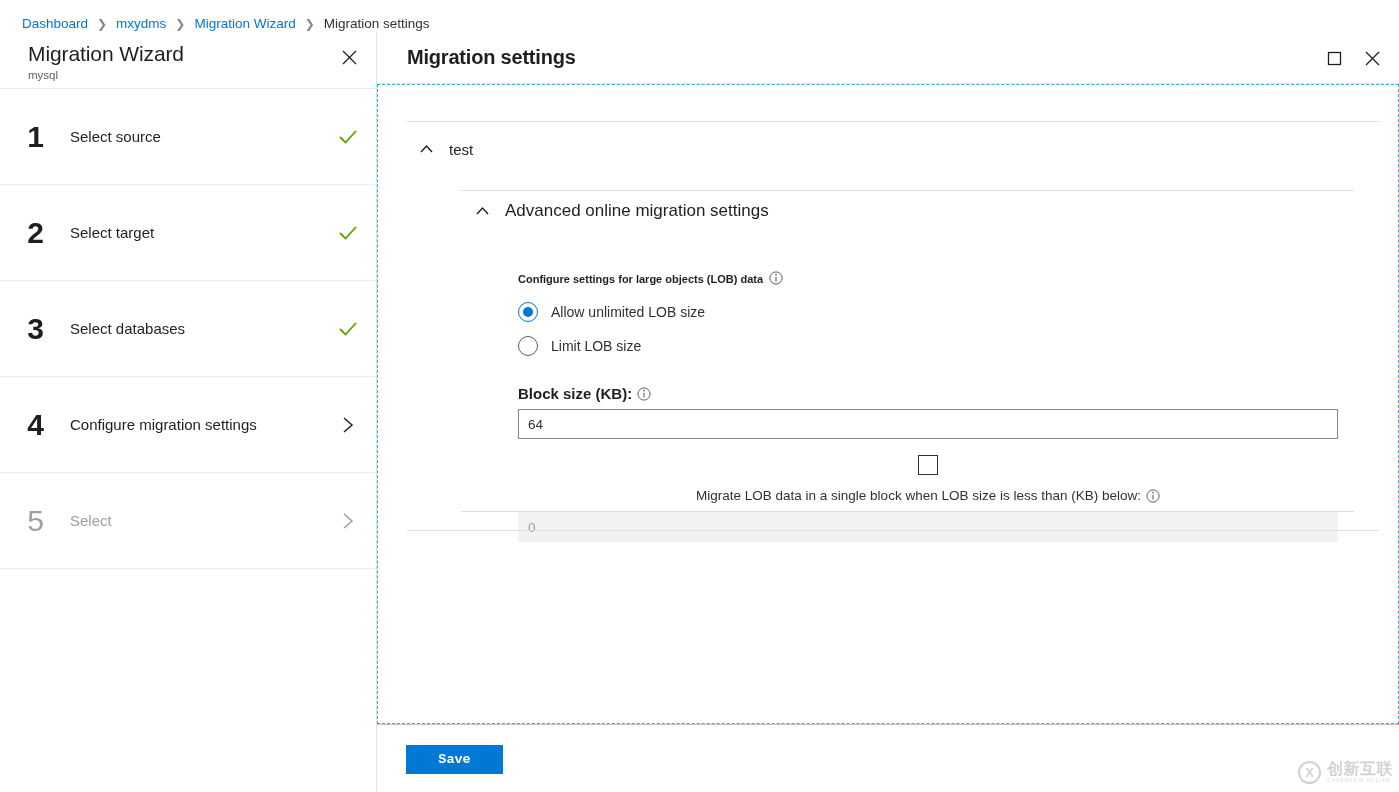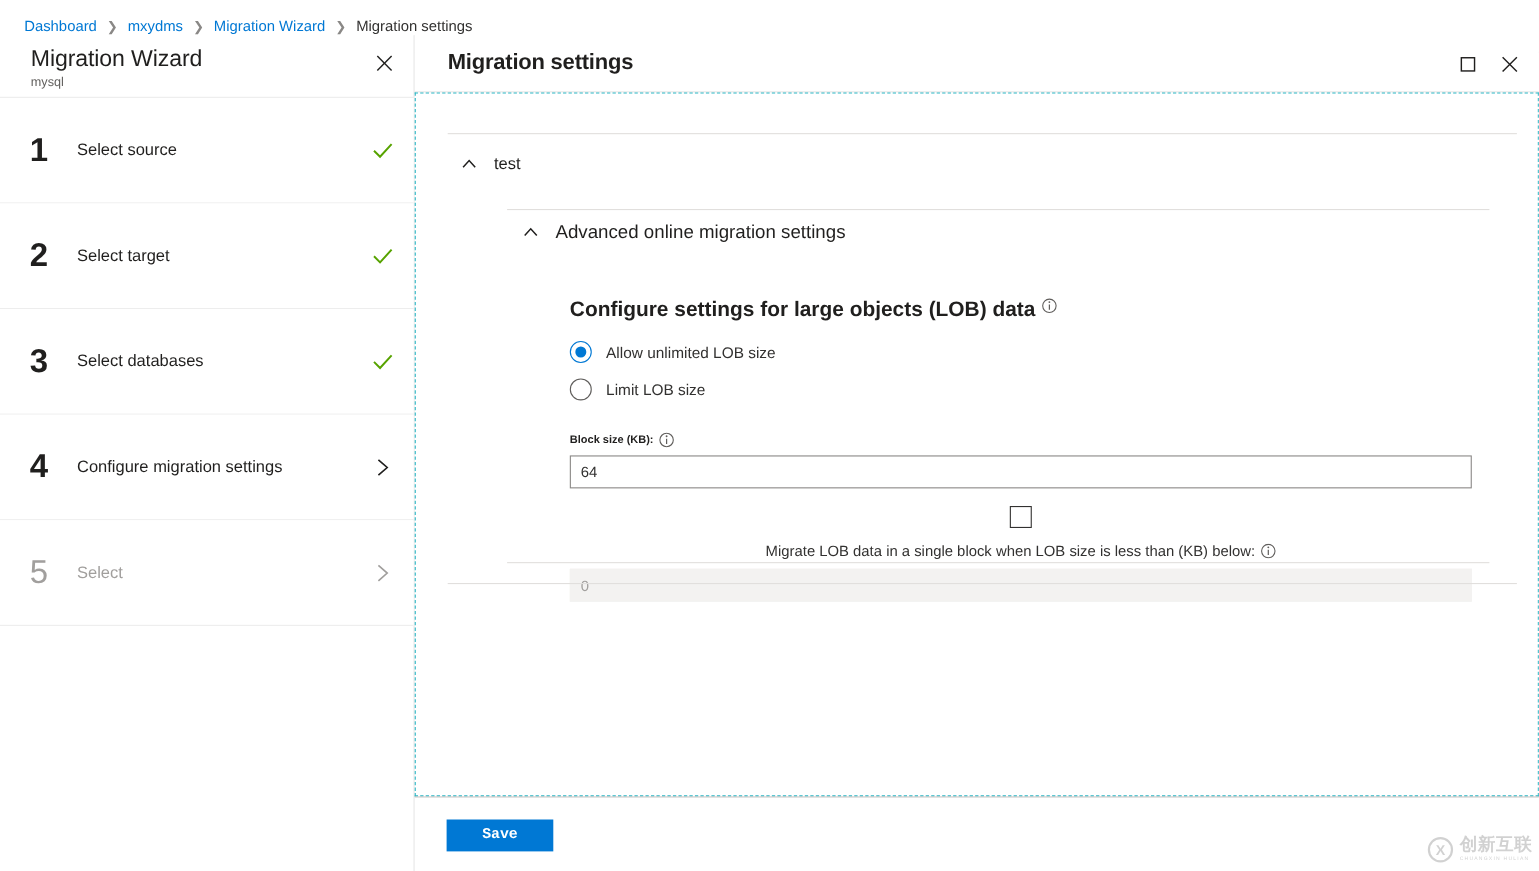--- a/index.html
+++ b/index.html
@@ -104,41 +104,41 @@
   .collapse-row {
     position: absolute; display: flex; align-items: center; cursor: pointer;
     user-select: none;
   }
   .collapse-row .chev { margin-right: 14px; display: flex; }
   .collapse-label-l1 { font-size: 15px; color: #201f1e; }
   .collapse-label-l2 { font-size: 17px; color: #201f1e; }
 
   .field-group { position: absolute; left: 140px; top: 186px; width: 820px; }
   .field-title {
-    font-size: 19px; font-weight: 600; color: #201f1e;
-    display: flex; align-items: flex-start; gap: 6px; margin-bottom: 10px;
+    font-size: 11px; font-weight: 600; color: #201f1e;
+    display: flex; align-items: flex-end; gap: 6px; margin-bottom: 10px;
   }
   .info-icon { display: inline-flex; cursor: pointer; }
 
   .radio-row {
     display: flex; align-items: center; gap: 13px; height: 34px; cursor: pointer;
   }
   .radio {
     width: 20px; height: 20px; border-radius: 50%; border: 1px solid #605e5c;
     background: #fff; flex: none; position: relative;
   }
   .radio.checked { border: 1px solid #0078d4; }
   .radio.checked::after {
     content: ""; position: absolute; left: 4px; top: 4px;
     width: 10px; height: 10px; border-radius: 50%; background: #0078d4;
   }
   .radio-label { font-size: 14px; color: #323130; }
 
   .label-line {
-    font-size: 10px; font-weight: 600; color: #201f1e;
+    font-size: 15px; font-weight: 600; color: #201f1e;
     display: flex; align-items: center; gap: 5px;
     margin-top: 22px; margin-bottom: 7px;
   }
   .text-input {
     width: 820px; height: 30px; border: 1px solid #8a8886; background: #fff;
     font-size: 13.5px; color: #323130; padding: 0 9px; outline: none;
     font-family: "Liberation Sans", sans-serif;
   }
   .text-input:disabled, .text-input.disabled {
     background: #f3f2f1; border-color: #f3f2f1; color: #a19f9d;

